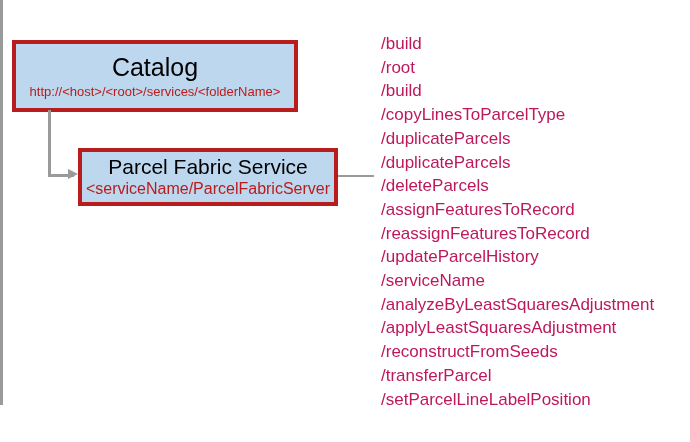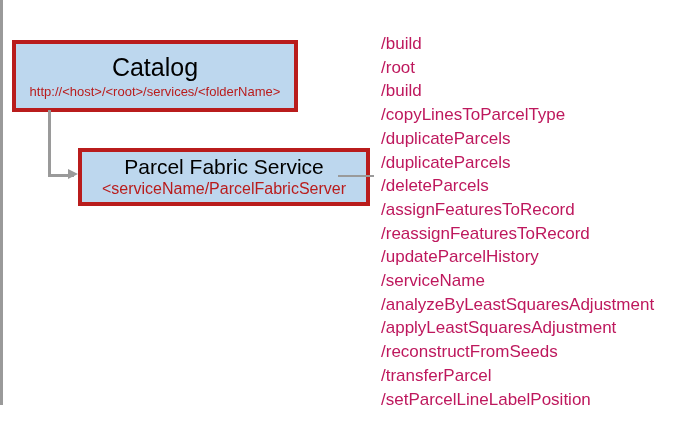--- a/index.html
+++ b/index.html
@@ -52,21 +52,21 @@
     font-size: 25px;
     margin-bottom: 5px;
   }
   #node-catalog .node-sub {
     font-size: 13px;
   }
 
   #node-service {
     left: 78px;
     top: 148px;
-    width: 292px;
+    width: 260px;
     height: 58px;
   }
   #node-service .node-title {
     font-size: 21px;
     margin-bottom: 3px;
   }
   #node-service .node-sub {
     font-size: 16px;
   }
 

